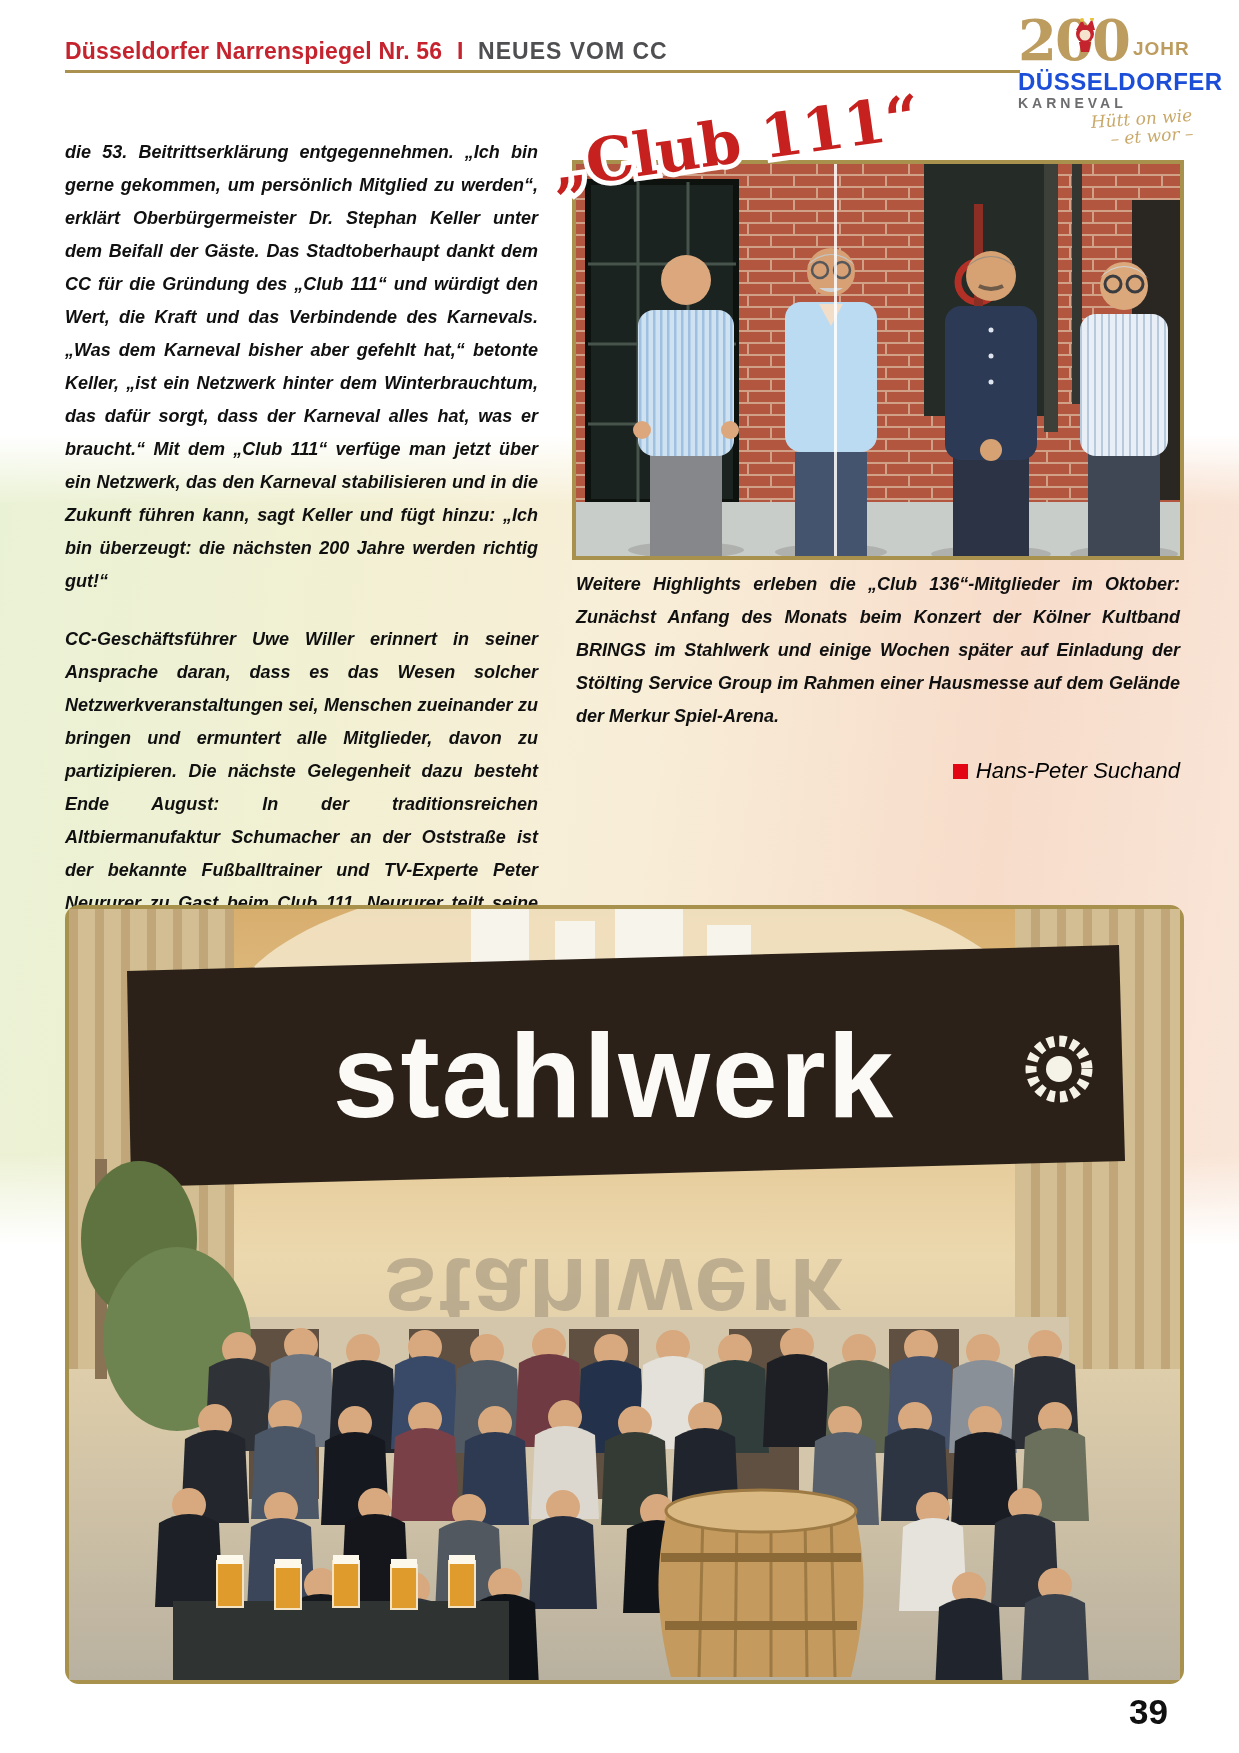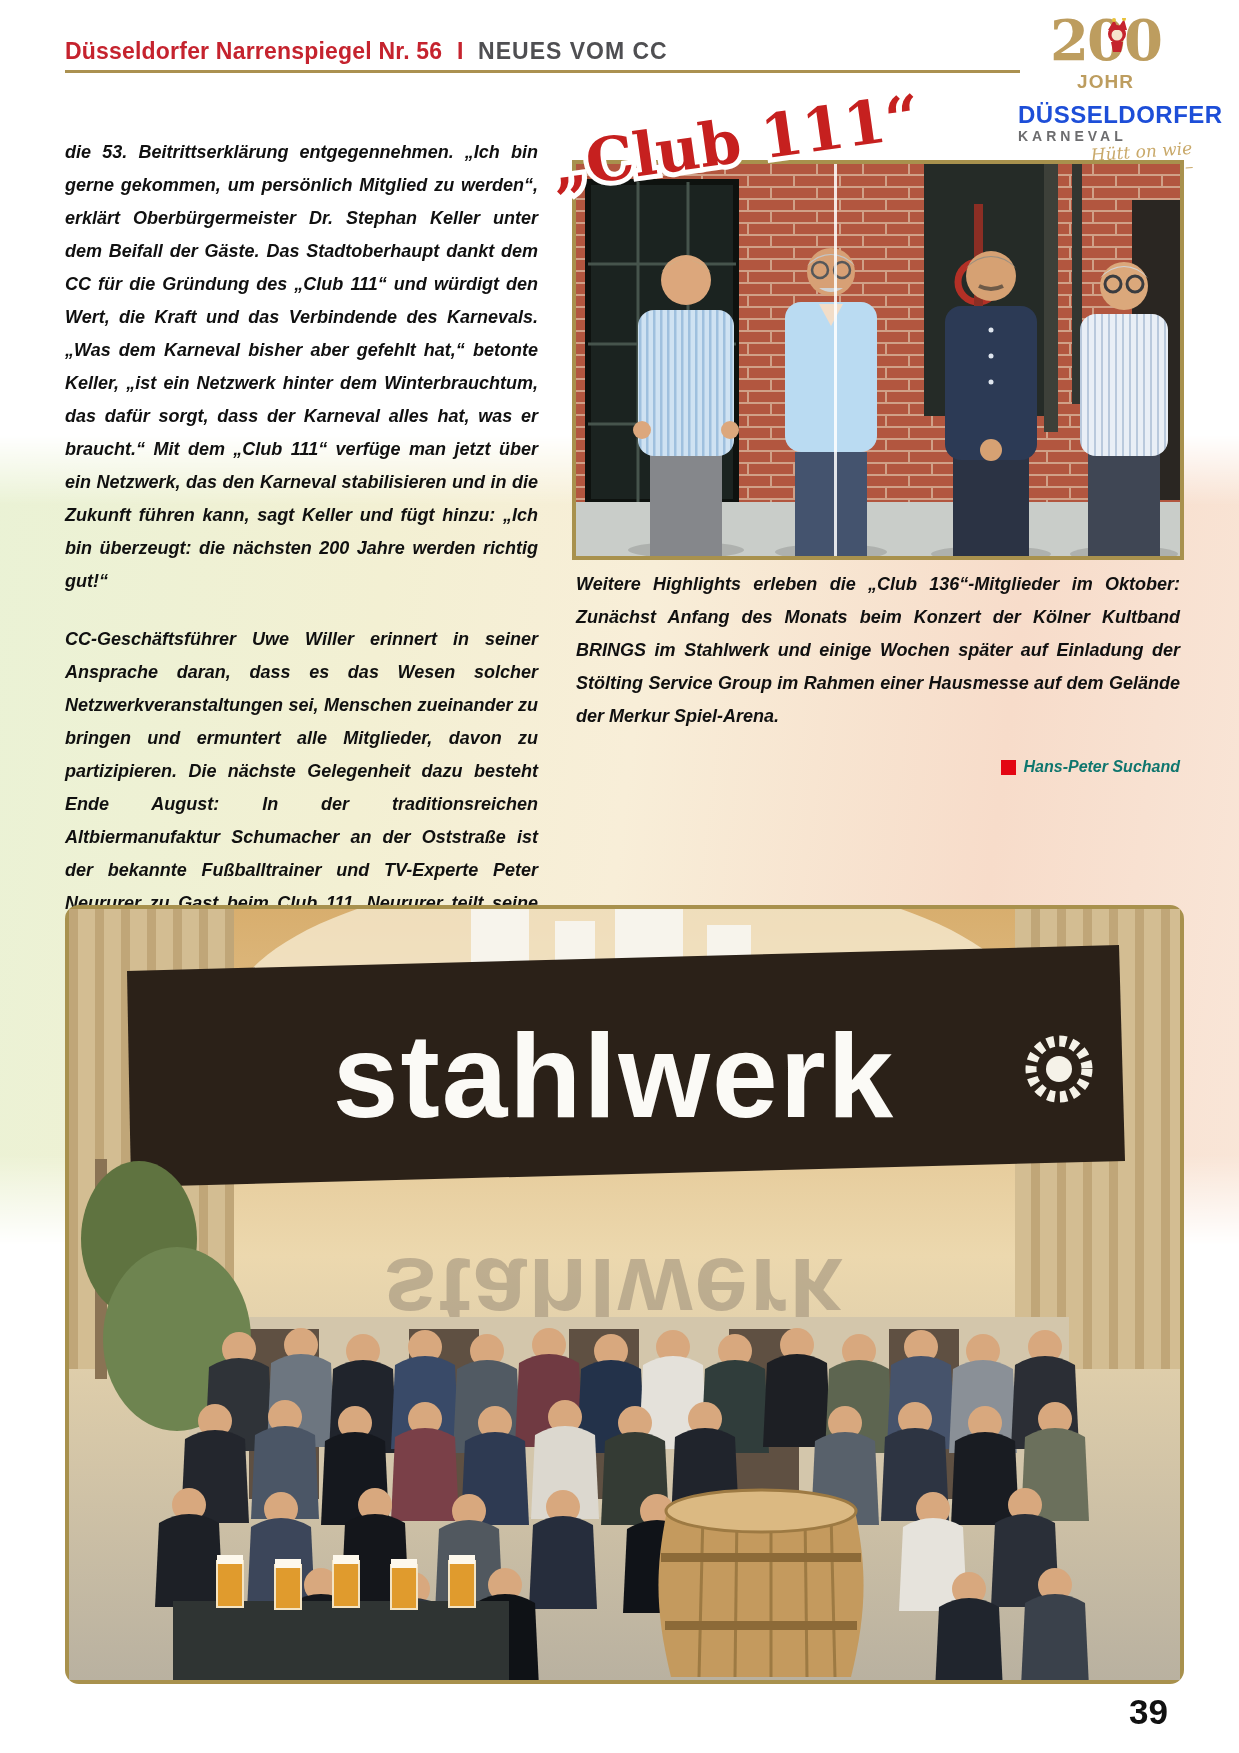--- a/index.html
+++ b/index.html
@@ -11,21 +11,21 @@
     -webkit-mask-image:linear-gradient(to bottom,transparent 0,#000 70px,#000 calc(100% - 90px),transparent 100%);
     mask-image:linear-gradient(to bottom,transparent 0,#000 70px,#000 calc(100% - 90px),transparent 100%);}
   
   .header{position:absolute;left:65px;top:38px;font-size:23px;font-weight:bold;letter-spacing:.2px;white-space:nowrap;}
   .header .mag{color:#c5232e;}
   .header .sep{color:#c5232e;margin:0 8px;}
   .header .sec{color:#4f4f52;letter-spacing:1px;}
   .gold-rule{position:absolute;left:65px;top:70px;width:955px;height:3px;background:#ab9150;}
   
   .logo{position:absolute;left:1018px;top:12px;width:175px;text-align:left;line-height:1;}
-  .logo .row1{display:flex;align-items:center;gap:4px;flex-direction:column;}
+  .logo .row1{display:flex;align-items:flex-end;gap:4px;}
   .logo .num{font-family:"DejaVu Serif",serif;font-size:56px;font-weight:bold;color:#bd9d5f;letter-spacing:-2px;position:relative;}
   .logo .jester{position:absolute;left:52px;top:6px;width:30px;height:36px;}
   .logo .johr{font-size:19px;font-weight:bold;color:#bd9d5f;letter-spacing:1px;padding-bottom:10px;}
   .logo .l1{font-size:24px;font-weight:bold;color:#1d4ed8;letter-spacing:.5px;margin-top:2px;}
   .logo .l2{font-size:14px;font-weight:bold;color:#6d6d6f;letter-spacing:4px;margin-top:2px;}
   .logo .motto{font-family:"DejaVu Serif",serif;font-style:italic;color:#c9a96a;font-size:17px;
                transform:rotate(-4deg);margin-top:3px;text-align:right;line-height:1.05;}
   
   .headline-wrap{position:absolute;left:540px;top:78px;width:340px;height:130px;transform:rotate(-8deg);z-index:5;}
   .headline-wrap svg{overflow:visible;}
@@ -36,21 +36,21 @@
   .photo-top{left:572px;top:160px;width:612px;height:400px;}
   .photo-bottom{left:65px;top:905px;width:1119px;height:779px;}
   .photo svg{display:block;width:100%;height:100%;}
   
   .col{position:absolute;font-weight:bold;color:#101010;text-align:justify;}
   .col p{margin:0 0 25px 0;font-size:18px;line-height:33px;font-style:italic;}
   .col-left{left:65px;top:136px;width:473px;}
   .col-right{left:576px;top:568px;width:604px;}
   .info{font-style:italic;text-align:center;margin-top:2px;}
   .author-line{display:flex;justify-content:flex-end;align-items:center;gap:8px;
-               font-size:16px;font-weight:bold;font-style:italic;margin-top:22px;color:#0f766e;}
+               font-size:22px;font-weight:normal;font-style:italic;margin-top:22px;color:#000000;}
   .author-marker{width:15px;height:15px;background:#e30613;display:inline-block;}
   .page-number{position:absolute;right:71px;top:1692px;font-size:35px;font-weight:bold;color:#111;}
 </style>
 </head>
 <body>
 
 <div class="page">
 
   <div class="bg-band"></div>
 

